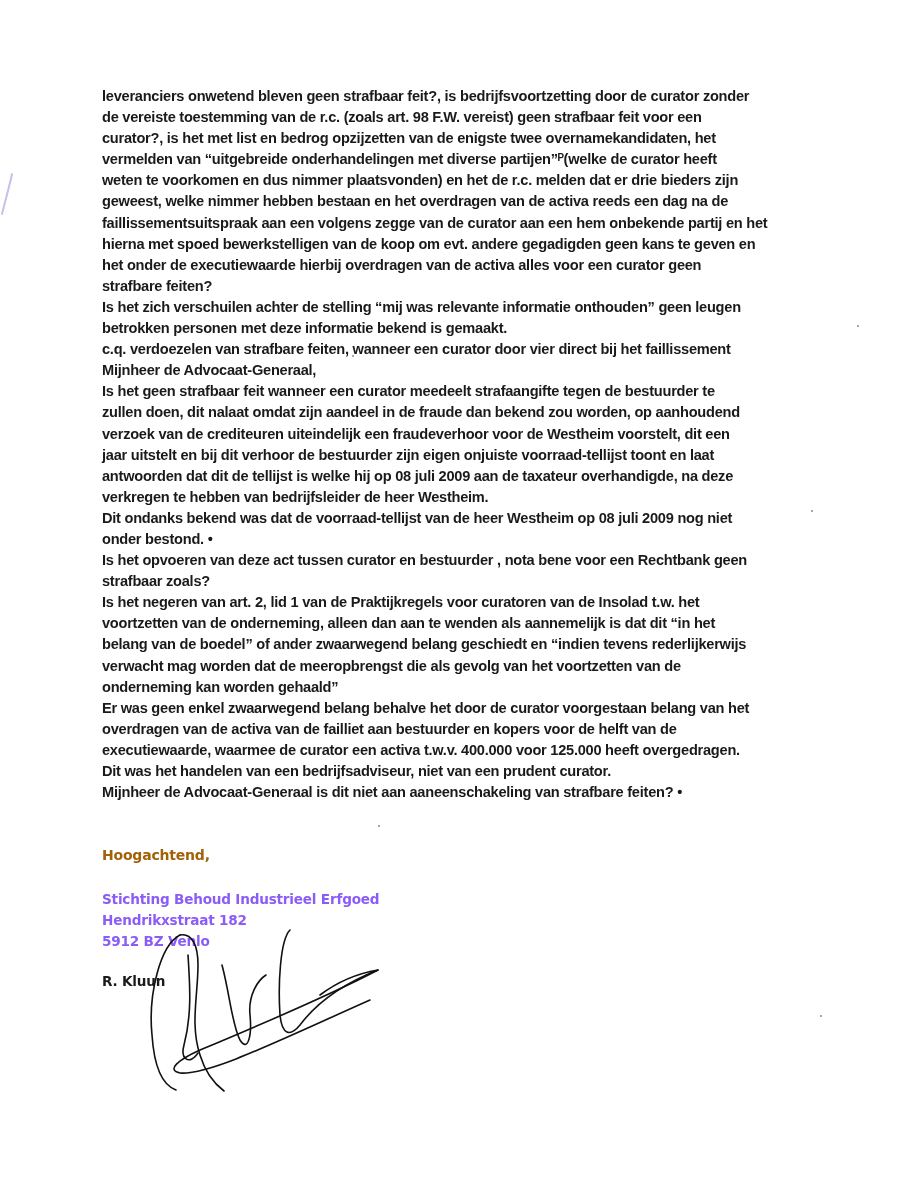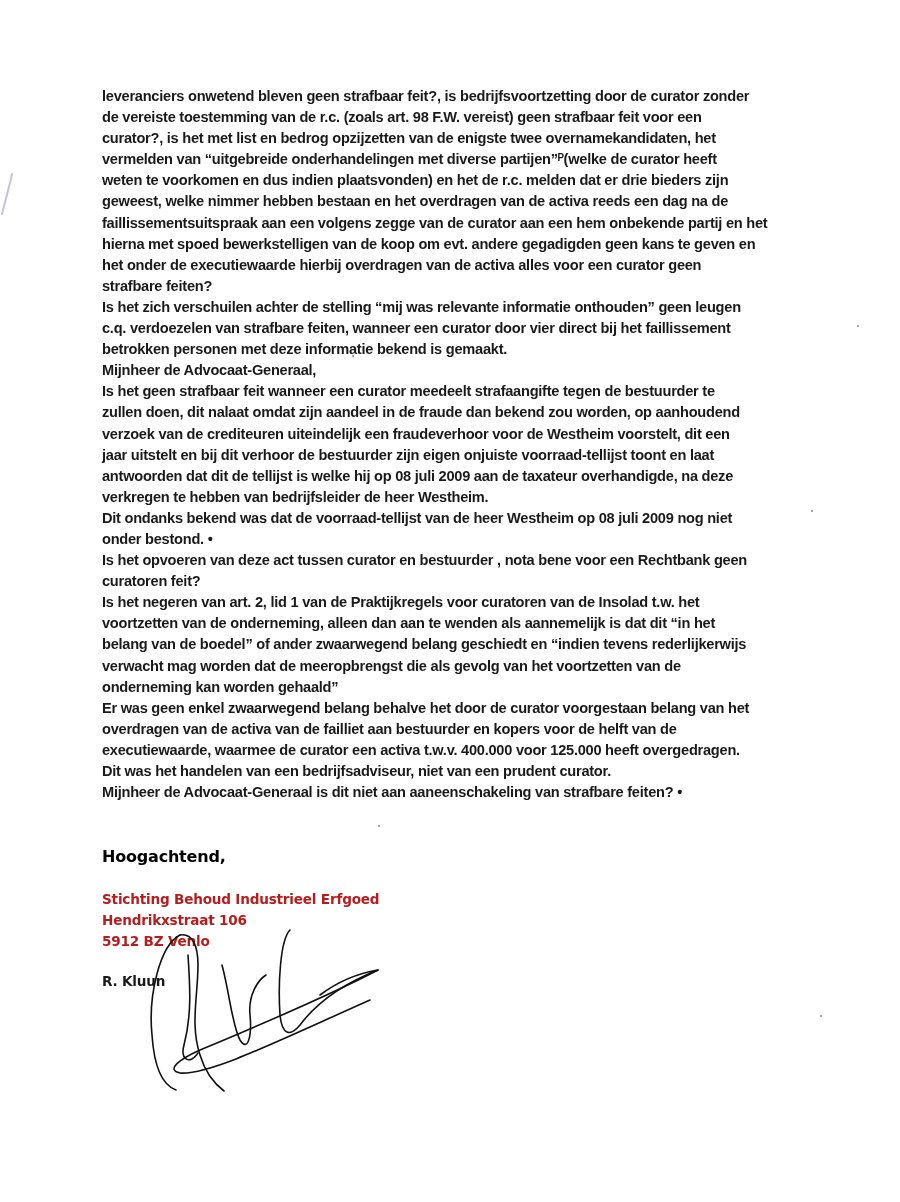--- a/index.html
+++ b/index.html
@@ -10,26 +10,26 @@
     .page { position: absolute; left: 0; top: 0; width: 778px; height: 1202px; }
     .body-text {
       position: absolute; left: 102px; top: 86px; width: 740px;
       font-family: "Liberation Sans", sans-serif;
       font-weight: bold; font-size: 14.6px; line-height: 21.1px; color: #1a1a1a;
       letter-spacing: -0.25px;
     }
     .line { white-space: nowrap; display: block; height: 21.1px; }
     .closing {
       position: absolute; left: 102px; top: 847px;
-      font-family: "DejaVu Sans", sans-serif; font-weight: bold; font-size: 16px; color: #000000;
+      font-family: "DejaVu Sans", sans-serif; font-weight: bold; font-size: 14px; color: #a16207;
       letter-spacing: -0.2px;
     }
     .addr {
       position: absolute; left: 102px; top: 889px;
-      font-family: "DejaVu Sans", sans-serif; font-weight: bold; font-size: 13.6px; line-height: 21px; color: #b91c1c;
+      font-family: "DejaVu Sans", sans-serif; font-weight: bold; font-size: 13.6px; line-height: 21px; color: #8b5cf6;
       letter-spacing: -0.2px;
     }
     .signer {
       position: absolute; left: 102px; top: 973px;
       font-family: "DejaVu Sans", sans-serif; font-weight: bold; font-size: 13.6px; color: #1a1a1a;
       letter-spacing: -0.2px;
       text-align: center;
     }
     .signature { position: absolute; left: 140px; top: 925px; width: 250px; height: 170px; }
     .margin-mark { position: absolute; left: 0; top: 170px; width: 20px; height: 50px; }
@@ -42,57 +42,57 @@
 
   <svg class="margin-mark" viewBox="0 0 20 50">
     <path d="M12 4 C10 14, 6 28, 2 44" stroke="#c9c0e6" stroke-width="2" fill="none" stroke-linecap="round"></path>
   </svg>
 
   <div class="body-text" id="body-text">
       <span class="line">leveranciers onwetend bleven geen strafbaar feit?,  is bedrijfsvoortzetting door de curator zonder</span>
       <span class="line">de vereiste toestemming van de r.c. (zoals art. 98 F.W. vereist) geen strafbaar feit voor een</span>
       <span class="line">curator?, is het met list en bedrog opzijzetten van de enigste twee overnamekandidaten, het</span>
       <span class="line">vermelden van  “uitgebreide onderhandelingen met diverse partijen”ᴾ(welke de curator heeft</span>
-      <span class="line">weten te voorkomen en dus indien plaatsvonden) en het de r.c. melden dat er drie bieders zijn</span>
+      <span class="line">weten te voorkomen en dus nimmer plaatsvonden) en het de r.c. melden dat er drie bieders zijn</span>
       <span class="line">geweest, welke nimmer hebben bestaan en het overdragen van de activa reeds een dag na de</span>
       <span class="line">faillissementsuitspraak aan een volgens zegge van de curator aan een hem onbekende partij en het</span>
       <span class="line">hierna met spoed bewerkstelligen van de koop om evt. andere gegadigden geen kans te geven en</span>
       <span class="line">het onder de executiewaarde hierbij overdragen van de activa alles voor een curator geen</span>
       <span class="line">strafbare feiten?</span>
       <span class="line">Is het zich verschuilen achter de stelling “mij was relevante informatie onthouden” geen leugen</span>
+      <span class="line">betrokken personen met deze informatie bekend is gemaakt.</span>
       <span class="line">c.q. verdoezelen van strafbare feiten, wanneer een curator door vier direct bij het faillissement</span>
-      <span class="line">betrokken personen met deze informatie bekend is gemaakt.</span>
       <span class="line">Mijnheer de Advocaat-Generaal,</span>
       <span class="line">Is het geen strafbaar feit wanneer een curator meedeelt strafaangifte tegen de bestuurder te</span>
       <span class="line">zullen doen, dit nalaat omdat zijn aandeel in de fraude dan bekend zou worden, op aanhoudend</span>
       <span class="line">verzoek van de crediteuren uiteindelijk een fraudeverhoor voor de Westheim voorstelt, dit een</span>
       <span class="line">jaar uitstelt en bij dit verhoor de bestuurder zijn eigen onjuiste voorraad-tellijst toont en laat</span>
       <span class="line">antwoorden dat dit de tellijst is welke hij op 08 juli 2009 aan de taxateur overhandigde, na deze</span>
       <span class="line">verkregen te hebben van bedrijfsleider de heer Westheim.</span>
       <span class="line">Dit ondanks bekend was dat de voorraad-tellijst van de heer Westheim op 08 juli 2009 nog niet</span>
       <span class="line">onder bestond. •</span>
       <span class="line">Is het opvoeren van deze act tussen curator en bestuurder , nota bene voor een Rechtbank geen</span>
-      <span class="line">curatoren feit?</span>
+      <span class="line">strafbaar zoals?</span>
       <span class="line">Is het negeren van art. 2, lid 1 van de Praktijkregels voor curatoren van de Insolad t.w. het</span>
       <span class="line">voortzetten van de onderneming, alleen dan aan te wenden als aannemelijk is dat dit “in het</span>
       <span class="line">belang van de boedel” of ander zwaarwegend belang geschiedt en  “indien tevens rederlijkerwijs</span>
       <span class="line">verwacht mag worden dat de meeropbrengst die als gevolg van het voortzetten van de</span>
       <span class="line">onderneming kan worden gehaald”</span>
       <span class="line">Er was geen enkel zwaarwegend belang behalve het door de curator voorgestaan belang van het</span>
       <span class="line">overdragen van de activa van de failliet aan bestuurder en kopers voor de helft van de</span>
       <span class="line">executiewaarde, waarmee de curator een activa t.w.v. 400.000 voor 125.000 heeft overgedragen.</span>
       <span class="line">Dit was het handelen van een bedrijfsadviseur, niet van een prudent curator.</span>
       <span class="line">Mijnheer de Advocaat-Generaal is dit niet aan aaneenschakeling van strafbare feiten? •</span>
     </div>
 
   <div class="closing">Hoogachtend,</div>
 
   <div class="addr">
     <div>Stichting Behoud Industrieel Erfgoed</div>
-    <div>Hendrikxstraat 106</div>
+    <div>Hendrikxstraat 182</div>
     <div>5912 BZ  Venlo</div>
   </div>
 
   <div class="signer">R. Kluun</div>
 
   <svg class="signature" viewBox="0 0 250 170">
     <g fill="none" stroke="#111" stroke-width="1.6" stroke-linecap="round" stroke-linejoin="round">
 
       <path d="M40 10 C20 20, 8 70, 12 110 C14 140, 22 160, 36 165"></path>
       <path d="M40 10 C52 8, 58 20, 58 40 C58 70, 50 100, 60 130 C66 150, 76 160, 84 166"></path>

